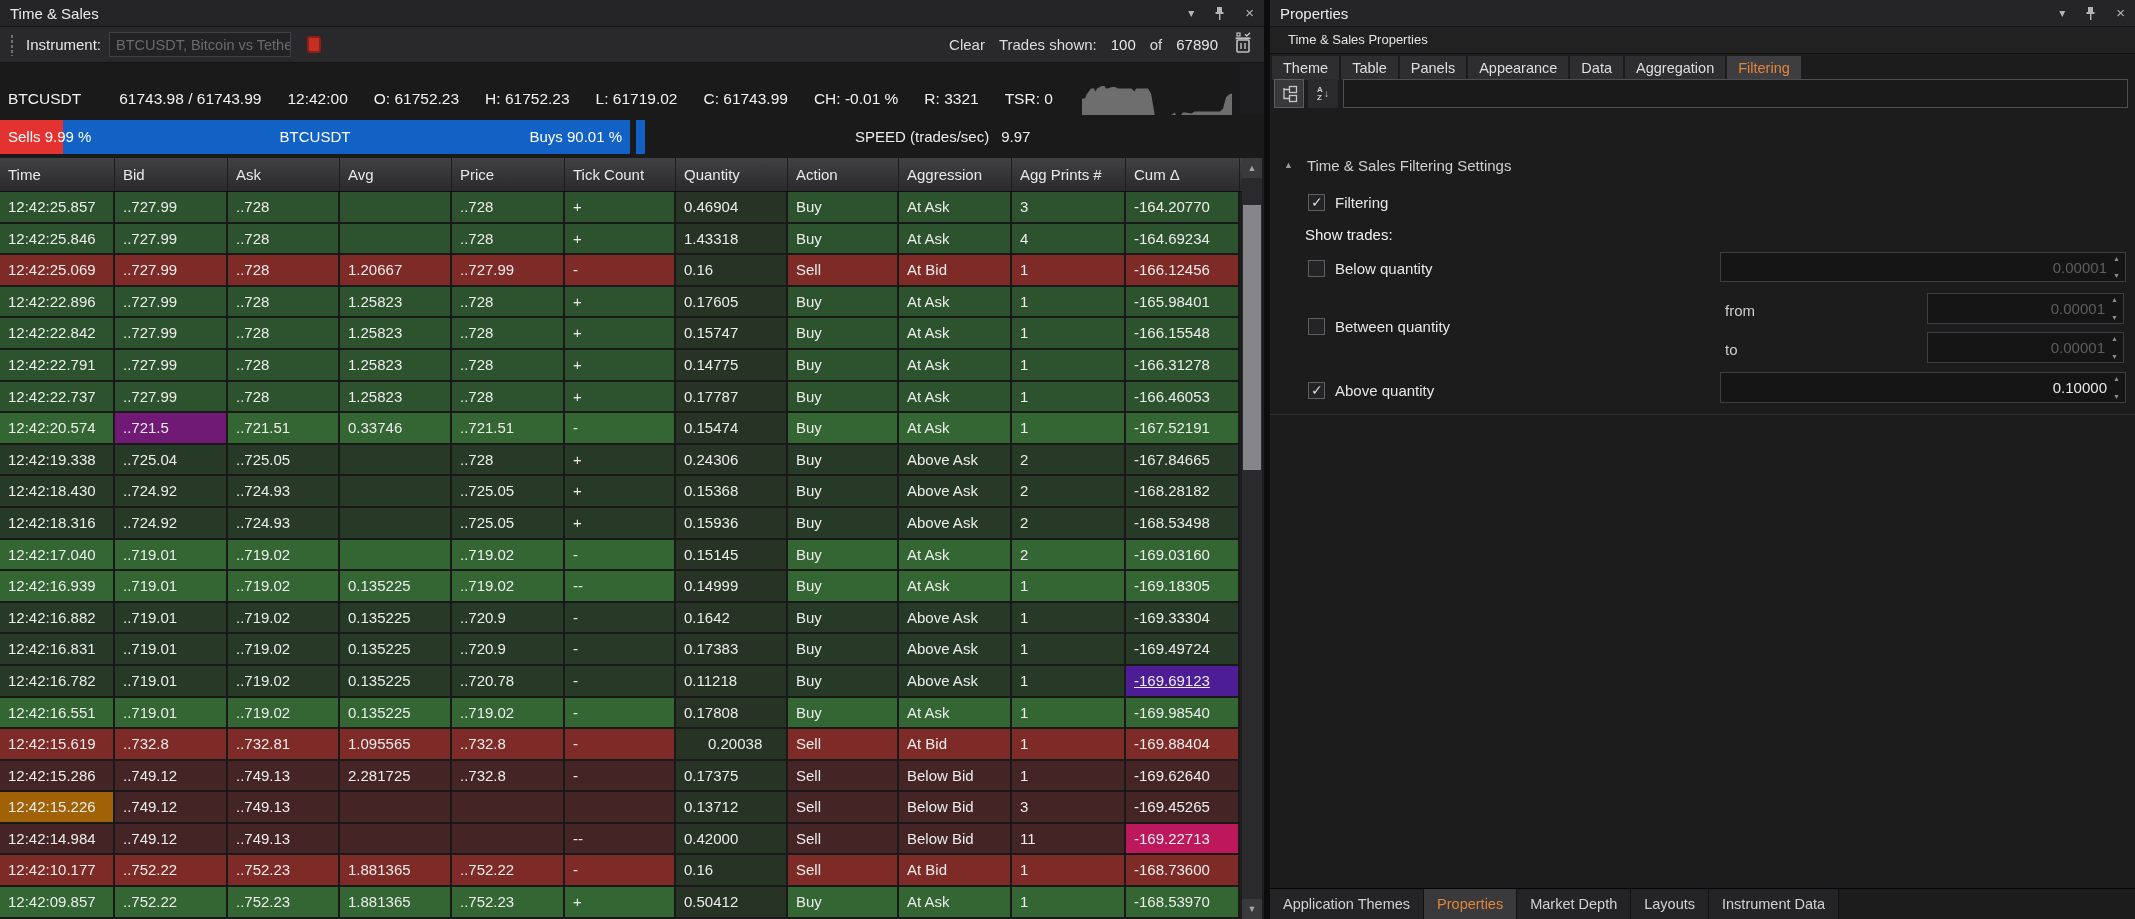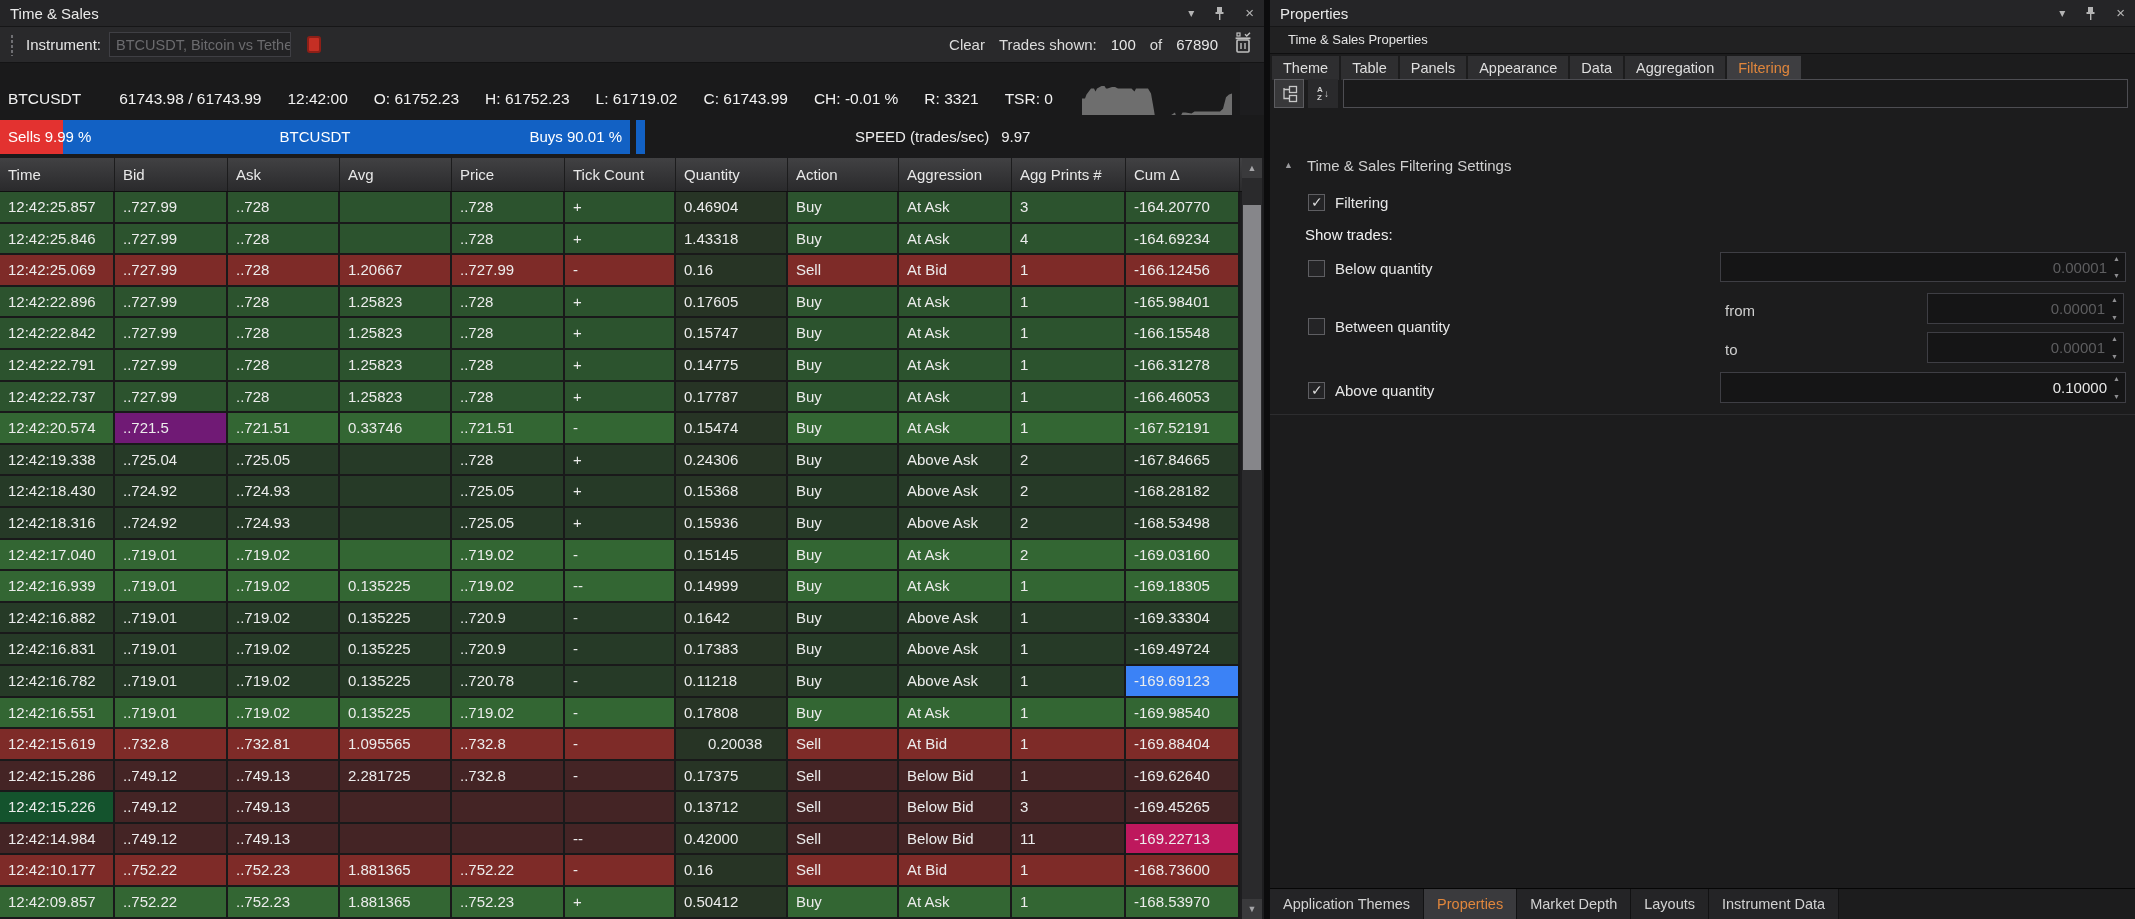--- a/index.html
+++ b/index.html
@@ -405,21 +405,21 @@
         <div class="tcell" style="background: rgb(38, 58, 39);">12:42:16.782</div>
         <div class="tcell" style="background: rgb(38, 58, 39);">..719.01</div>
         <div class="tcell" style="background: rgb(38, 58, 39);">..719.02</div>
         <div class="tcell" style="background: rgb(38, 58, 39);">0.135225</div>
         <div class="tcell" style="background: rgb(38, 58, 39);">..720.78</div>
         <div class="tcell" style="background: rgb(38, 58, 39);">-</div>
         <div class="tcell" style="background: rgb(39, 52, 37);">0.11218</div>
         <div class="tcell" style="background: rgb(38, 58, 39);">Buy</div>
         <div class="tcell" style="background: rgb(38, 58, 39);">Above Ask</div>
         <div class="tcell" style="background: rgb(38, 58, 39);">1</div>
-        <div class="tcell" style="background: #3b82f6;">-169.69123</div>
+        <div class="tcell" style="background: #4c1d95; text-decoration: underline;">-169.69123</div>
       </div>
       <div class="trow">
         <div class="tcell" style="background: rgb(51, 102, 51);">12:42:16.551</div>
         <div class="tcell" style="background: rgb(51, 102, 51);">..719.01</div>
         <div class="tcell" style="background: rgb(51, 102, 51);">..719.02</div>
         <div class="tcell" style="background: rgb(51, 102, 51);">0.135225</div>
         <div class="tcell" style="background: rgb(51, 102, 51);">..719.02</div>
         <div class="tcell" style="background: rgb(51, 102, 51);">-</div>
         <div class="tcell" style="background: rgb(39, 52, 37);">0.17808</div>
         <div class="tcell" style="background: rgb(51, 102, 51);">Buy</div>
@@ -447,21 +447,21 @@
         <div class="tcell" style="background: rgb(68, 36, 37);">2.281725</div>
         <div class="tcell" style="background: rgb(68, 36, 37);">..732.8</div>
         <div class="tcell" style="background: rgb(68, 36, 37);">-</div>
         <div class="tcell" style="background: rgb(39, 52, 37);">0.17375</div>
         <div class="tcell" style="background: rgb(68, 36, 37);">Sell</div>
         <div class="tcell" style="background: rgb(68, 36, 37);">Below Bid</div>
         <div class="tcell" style="background: rgb(68, 36, 37);">1</div>
         <div class="tcell" style="background: rgb(68, 36, 37);">-169.62640</div>
       </div>
       <div class="trow">
-        <div class="tcell" style="background: #14532d;">12:42:15.226</div>
+        <div class="tcell" style="background: #a16207;">12:42:15.226</div>
         <div class="tcell" style="background: rgb(68, 36, 37);">..749.12</div>
         <div class="tcell" style="background: rgb(68, 36, 37);">..749.13</div>
         <div class="tcell" style="background: rgb(68, 36, 37);"></div>
         <div class="tcell" style="background: rgb(68, 36, 37);"></div>
         <div class="tcell" style="background: rgb(68, 36, 37);"></div>
         <div class="tcell" style="background: rgb(39, 52, 37);">0.13712</div>
         <div class="tcell" style="background: rgb(68, 36, 37);">Sell</div>
         <div class="tcell" style="background: rgb(68, 36, 37);">Below Bid</div>
         <div class="tcell" style="background: rgb(68, 36, 37);">3</div>
         <div class="tcell" style="background: rgb(68, 36, 37);">-169.45265</div>

